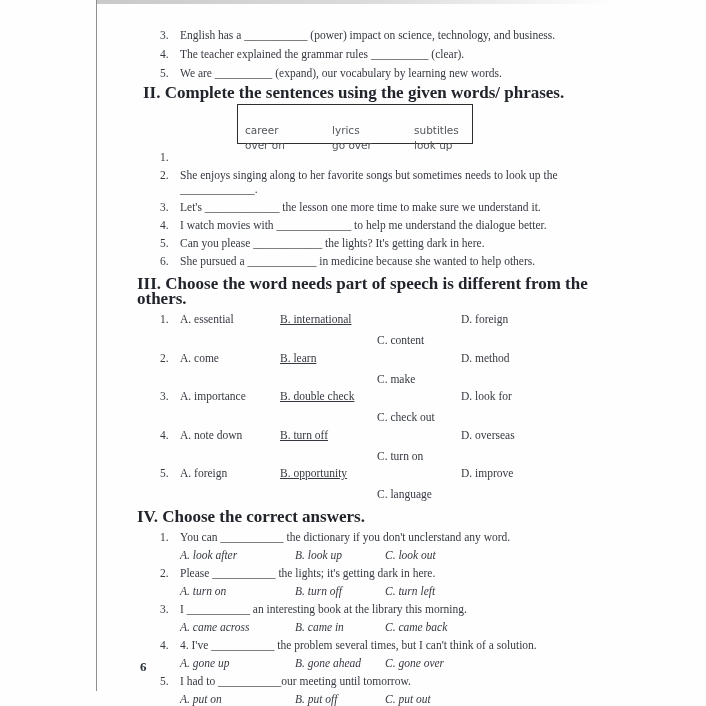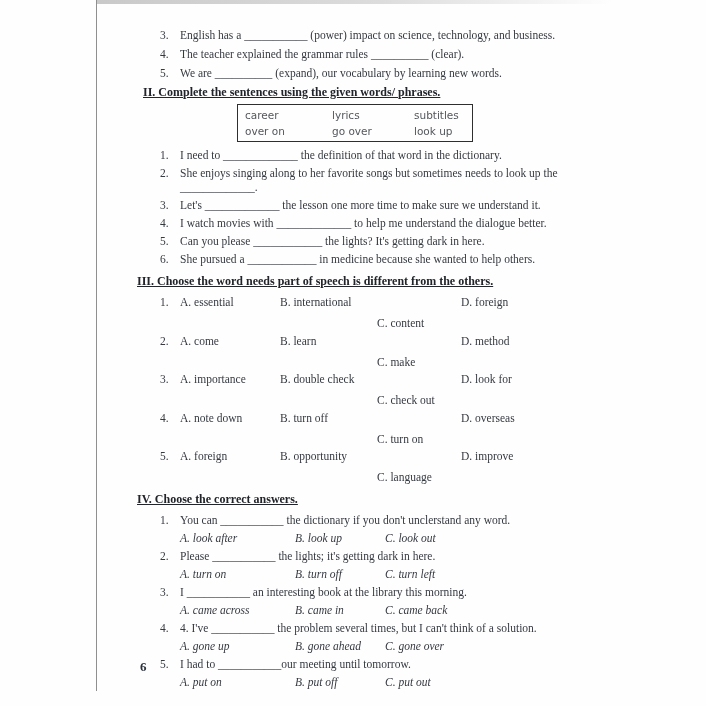--- a/index.html
+++ b/index.html
@@ -11,32 +11,32 @@
   .scan-topshadow{position:absolute;left:97px;top:0;width:516px;height:4px;
     background:linear-gradient(90deg,#c9c9c9,#dcdcdc 55%,rgba(220,220,220,0));}
   .content{
     position:absolute;left:137px;top:24px;width:478px;padding-top:4px;
     font-size:11.5px;line-height:14px;color:#353940;
   }
   .item{display:flex;padding-left:23px;margin-bottom:5px;}
   .item .num{flex:none;width:20px;}
   .item .txt{flex:1;max-width:415px;}
   .ex2-item{margin-bottom:4px;}
-  .heading{font-weight:bold;font-size:12px;line-height:15px;color:#21242a;margin:8px 0 6px 0;text-decoration:underline;}
+  .heading{font-weight:bold;font-size:17px;line-height:15px;color:#21242a;margin:8px 0 6px 0;}
   .heading.h2{margin:5px 0 4px 0;padding-left:6px;}
   .word-box{
     box-sizing:border-box;width:236px;height:38px;margin:0 0 6px 100px;
-    border:1.5px solid #2e2e2e;padding:4px 7px;
+    border:1.5px solid #2e2e2e;padding:19px 7px;
     display:grid;grid-template-columns:87px 82px auto;row-gap:3px;
     font-family:"DejaVu Sans", sans-serif;font-size:10.5px;line-height:12px;color:#53575c;
   }
   .r3{display:flex;padding-left:23px;margin-bottom:3.5px;}
   .r3 .num{flex:none;width:20px;}
   .r3 .ca{flex:none;width:100px;}
-  .r3 .cb{flex:none;width:97px;}
+  .r3 .cb{flex:none;width:97px;text-decoration:underline;}
   .r3 .cc{flex:none;width:84px;margin-top:21px;}
   .r3 .cd{flex:1;}
   .q-row{display:flex;padding-left:23px;margin-bottom:3.5px;}
   .q-row .num{flex:none;width:20px;}
   .q-row .txt{flex:1;}
   .opt-row{display:flex;padding-left:43px;margin-bottom:4.5px;font-style:italic;}
   .opt-row .oa{flex:none;width:115px;}
   .opt-row .ob{flex:none;width:90px;}
   .opt-row .oc{flex:1;}
   .page-num{
@@ -72,21 +72,20 @@
       <span>career</span>
       <span>lyrics</span>
       <span>subtitles</span>
       <span>over on</span>
       <span>go over</span>
       <span>look up</span>
     </div>
 
     <div class="item ex2-item">
       <span class="num">1.</span>
-      <span class="txt">I need to _____________ the definition of that word in the dictionary.</span>
     </div>
     <div class="item ex2-item">
       <span class="num">2.</span>
       <span class="txt">She enjoys singing along to her favorite songs but sometimes needs to look up the _____________.</span>
     </div>
     <div class="item ex2-item">
       <span class="num">3.</span>
       <span class="txt">Let's _____________ the lesson one more time to make sure we understand it.</span>
     </div>
     <div class="item ex2-item">

